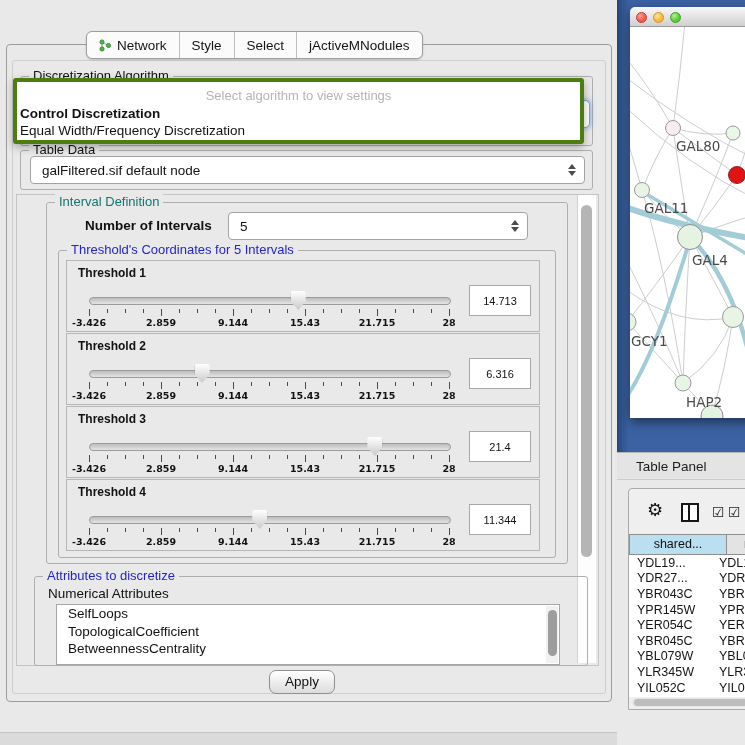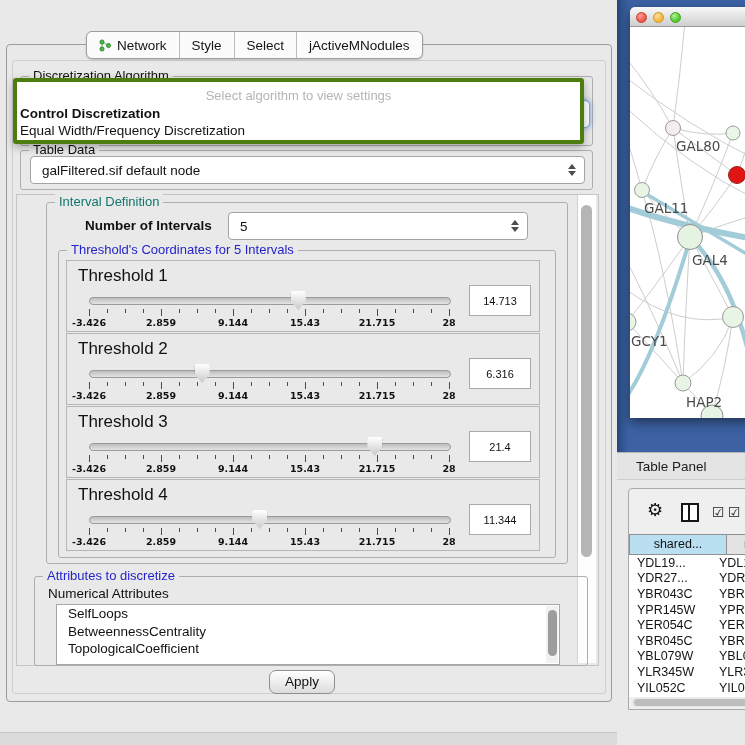--- a/index.html
+++ b/index.html
@@ -54,21 +54,21 @@
 
   #interval-group{left:46px;top:202px;width:520px;height:360px}
   #interval-group>.group-title{color:#0f766e}
   #noi-label{left:85px;top:218px;font-weight:bold;font-size:13.5px}
   #noi-combo{left:228px;top:212px;width:298px;height:26px}
 
   #thresholds-group{left:58px;top:250px;width:496px;height:306px}
   #thresholds-group>.group-title{color:#2424cc}
 
   .threshold-box{position:absolute;left:66px;width:472px;height:70px;border:1px solid #b6b6b6;background:#e9e9e9}
-  .th-label{position:absolute;left:11px;top:5px;font-weight:normal;font-size:17px}
+  .th-label{position:absolute;left:11px;top:5px;font-weight:bold;font-size:12px}
   .th-slider{position:absolute;left:22px;top:36px;width:360px;height:6px;border:1px solid #9b9b9b;
              border-radius:4px;background:linear-gradient(#bdbdbd,#e4e4e4)}
   .th-handle{position:absolute;top:-7px;margin-left:-7px;width:15px;height:19px;
              background:linear-gradient(#ffffff,#c9c9c9);
              clip-path:polygon(8% 0,92% 0,100% 12%,100% 55%,50% 100%,0 55%,0 12%);
              filter:drop-shadow(0 0 1px #666)}
   .ticks{position:absolute;left:22px;top:48px;width:360px;height:8px}
   .tick{position:absolute;top:0;width:1px;height:4px;background:#4a4a4a}
   .tick.major{height:7px}
   .scale-labels{position:absolute;left:22px;top:56px;width:360px;height:12px}
@@ -350,22 +350,22 @@
       </div>
     <div class="th-value">11.344</div>
   </div>
 
   <div class="group" id="attr-group">
     <span class="group-title">Attributes to discretize</span>
   </div>
   <span class="abs" id="attr-heading">Numerical Attributes</span>
   <div class="abs" id="attr-list">
     <div class="attr-item">SelfLoops</div>
+      <div class="attr-item">TopologicalCoefficient</div>
       <div class="attr-item">BetweennessCentrality</div>
-      <div class="attr-item">TopologicalCoefficient</div>
       <div id="attr-scroll">
       <div id="attr-thumb"></div>
     </div>
   </div>
 
   <div class="abs" id="apply-btn">Apply</div>
 
   <div class="abs" id="bottom-strip"></div>
 </div>
 

